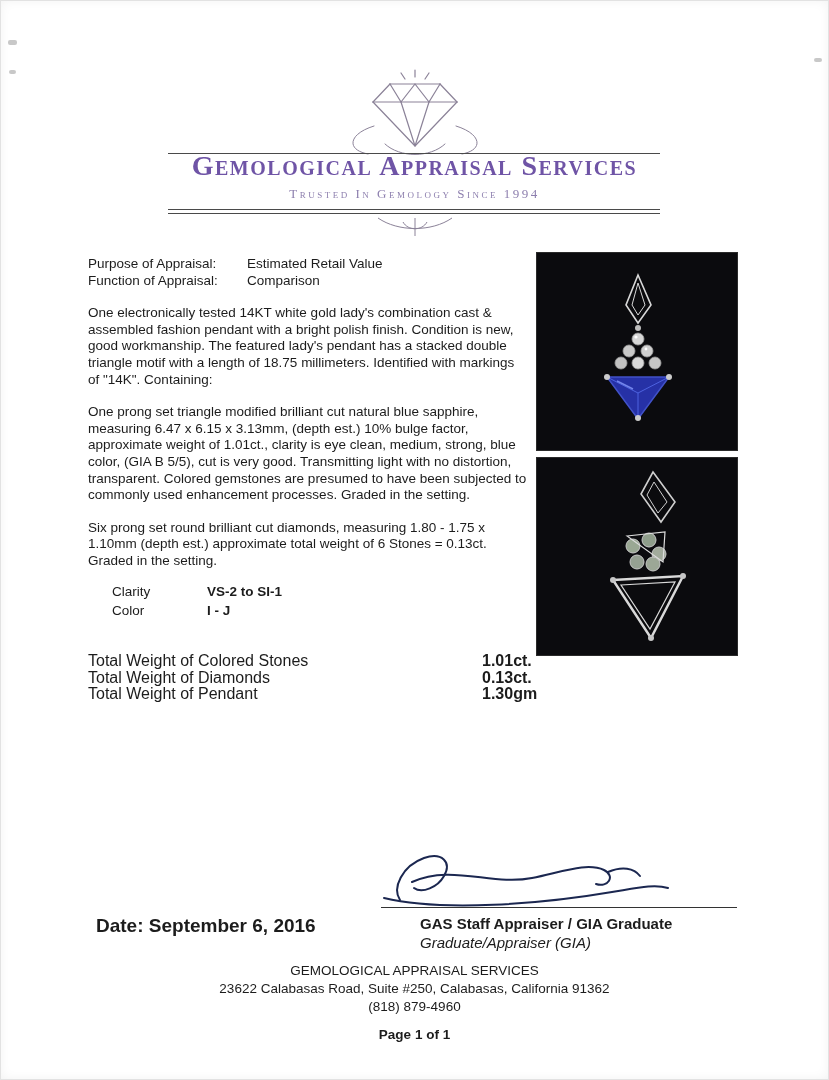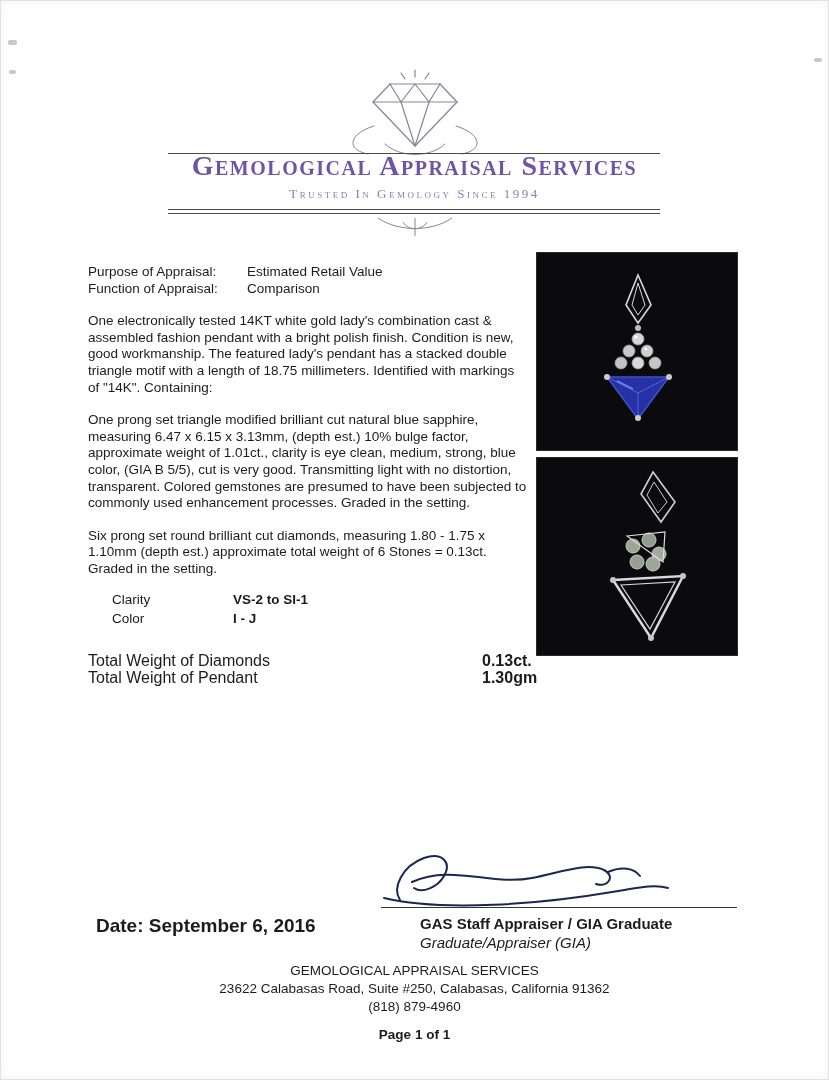--- a/index.html
+++ b/index.html
@@ -34,29 +34,29 @@
     position:absolute;top:186px;left:0;width:100%;
     text-align:center;
     font-family:"Liberation Serif", serif;
     font-variant:small-caps;
     font-size:13px;letter-spacing:2.5px;
     color:#8d7fae;
   }
   .ornament{position:absolute;top:214px;left:50%;transform:translateX(-50%);}
   
   .body-col{
-    position:absolute;left:88px;top:264px;width:440px;
+    position:absolute;left:88px;top:256px;width:440px;
     font-size:13.5px;line-height:1.23;
   }
   .kv-row{display:flex;}
   .kv-row .k{width:159px;flex:none;}
   .kv-row .v{font-weight:normal;}
   .para{margin:16px 0 0 0;}
   .grades{margin:14px 0 0 24px;}
-  .grade-row{display:flex;margin-bottom:3px;gap:26px;}
+  .grade-row{display:flex;margin-bottom:3px;}
   .grade-row .k{width:95px;flex:none;}
   .grade-row .v{font-weight:bold;}
   .totals{position:absolute;left:88px;top:652px;width:470px;}
   .total-row{position:relative;height:16.5px;}
   .total-row .v{position:absolute;left:394px;font-weight:bold;}
   
   .photo{position:absolute;left:537px;width:200px;height:197px;background:#0b0b0e;box-shadow:0 0 0 1px #2a2a2a;}
   .photo.p1{top:253px;}
   .photo.p2{top:458px;}
   .photo svg{display:block;width:100%;height:100%;}
@@ -132,20 +132,24 @@
       </div>
       <div class="grade-row">
         <span class="k">Color</span>
         <span class="v">I - J</span>
       </div>
     </div>
   </div>
 
   <div class="totals">
     <div class="total-row">
+      <span class="k">Total Weight of Colored Stones</span>
+      <span class="v">1.01ct.</span>
+    </div>
+    <div class="total-row">
       <span class="k">Total Weight of Diamonds</span>
       <span class="v">0.13ct.</span>
     </div>
     <div class="total-row">
       <span class="k">Total Weight of Pendant</span>
       <span class="v">1.30gm</span>
     </div>
   </div>
 
   <div class="photo p1">

